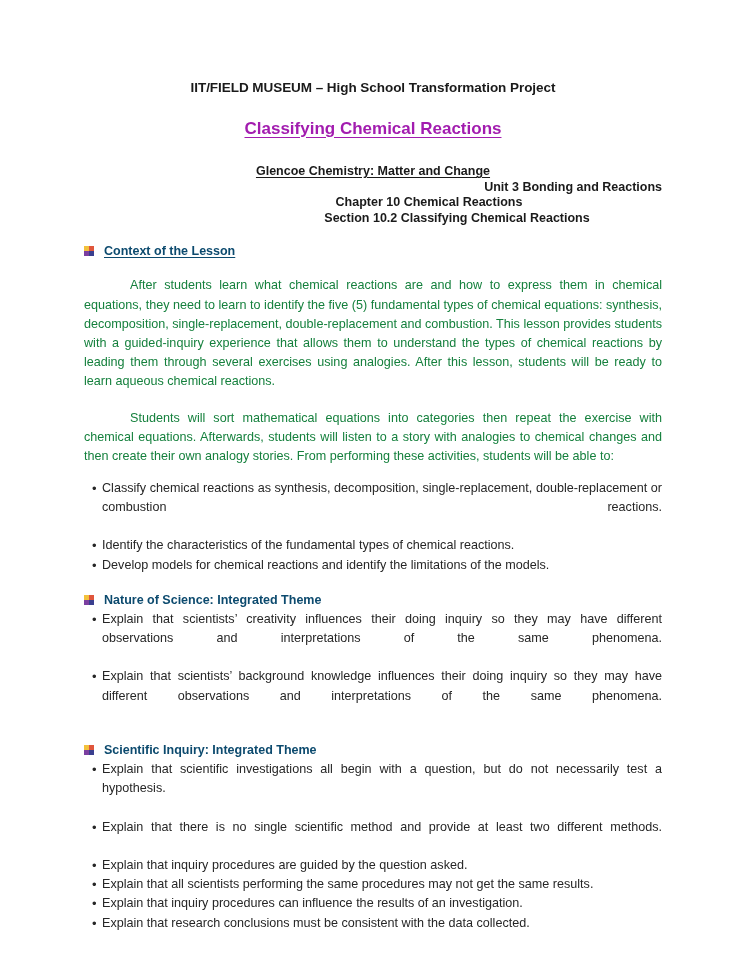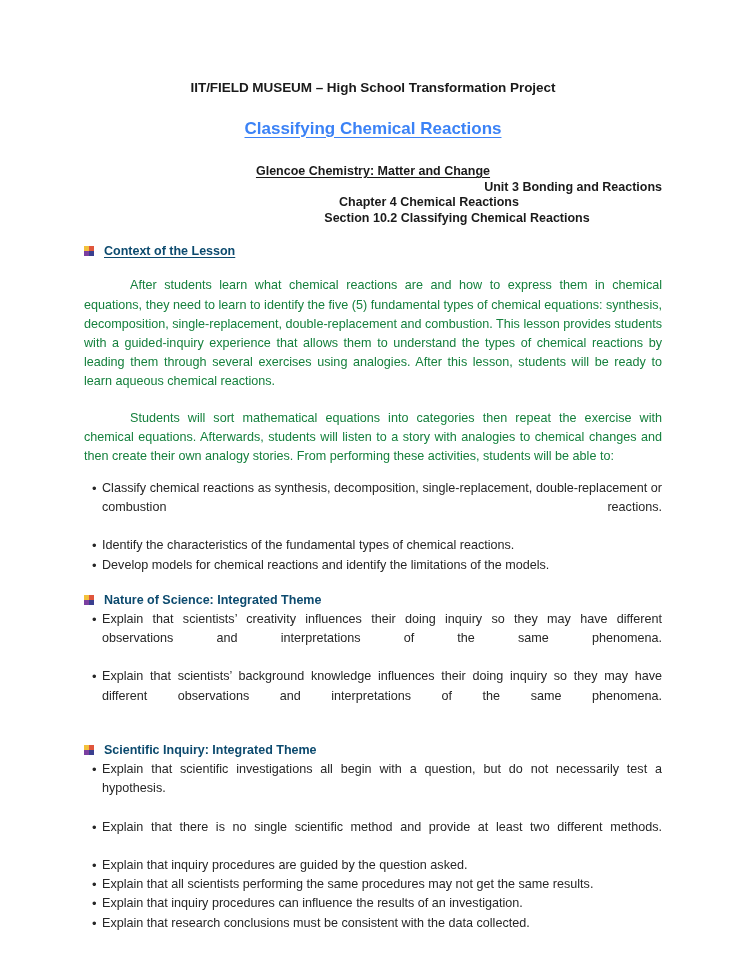--- a/index.html
+++ b/index.html
@@ -33,21 +33,21 @@
     font-weight: bold;
     font-size: 13.5px;
     color: #1a1a1a;
     margin-top: 80px;
     letter-spacing: -0.05px;
   }
   .doc-title {
     text-align: center;
     font-weight: bold;
     font-size: 17px;
-    color: #3b82f6;
+    color: #a21caf;
     text-decoration: underline;
     text-underline-offset: 3px;
     margin-top: 24px;
   }
 
   
   .subtitle-block {
     margin-top: 25px;
     font-size: 12.5px;
     font-weight: bold;
@@ -159,21 +159,21 @@
 
 <div class="page">
   <div class="content">
 
     <div class="doc-header">IIT/FIELD MUSEUM – High School Transformation Project</div>
     <div class="doc-title">Classifying Chemical Reactions</div>
 
     <div class="subtitle-block">
       <div class="subtitle-line st-0 underlined"><span>Glencoe Chemistry: Matter and Change</span></div>
       <div class="subtitle-line st-1"><span>Unit 3 Bonding and Reactions</span></div>
-      <div class="subtitle-line st-2"><span>Chapter 4 Chemical Reactions</span></div>
+      <div class="subtitle-line st-2"><span>Chapter 10 Chemical Reactions</span></div>
       <div class="subtitle-line st-3"><span>Section 10.2 Classifying Chemical Reactions</span></div>
     </div>
 
     <div class="section">
       <div class="section-heading">
         <span class="heading-bullet">
           <i class="q1"></i>
             <i class="q2"></i>
             <i class="q3"></i>
             <i class="q4"></i>

